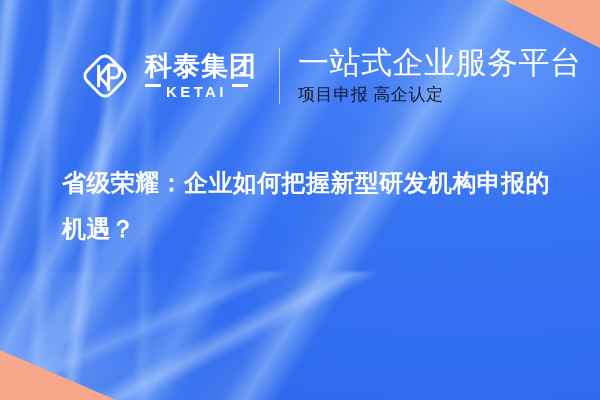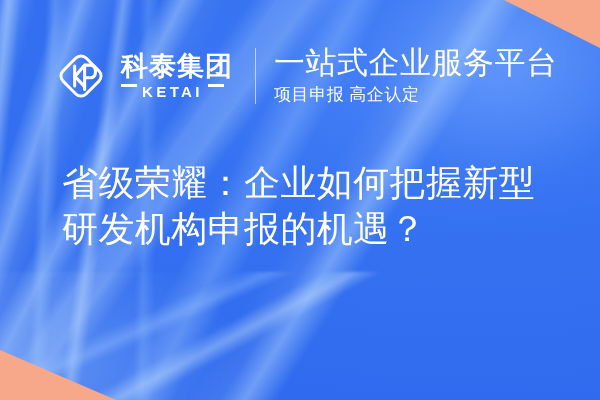--- a/index.html
+++ b/index.html
@@ -72,21 +72,21 @@
     clip-path:polygon(100% 0, 100% 100%, 0 0);
   }
   .corner-bl {
     position:absolute; left:0; bottom:0; width:116px; height:50px;
     background:#f7a88a;
     clip-path:polygon(0 0, 0 100%, 100% 100%);
   }
 
   
   .header {
-    position:absolute; left:52px; top:46px;
+    position:absolute; left:76px; top:46px;
     display:flex; align-items:center; gap:0;
   }
   .logo-lockup { display:flex; align-items:center; gap:11px; }
 
   .logo-mark { width:58px; height:58px; flex:none; }
 
   .logo-words { display:flex; flex-direction:column; }
   .logo-cn {
     font-size:27px; font-weight:bold; color:#ffffff;
     letter-spacing:1px; line-height:1.05; white-space:nowrap;
@@ -107,29 +107,29 @@
     margin:0 18px 0 22px;
   }
 
   .tagline { display:flex; flex-direction:column; }
   .tagline-main {
     font-size:31px; color:#ffffff; font-weight:400;
     letter-spacing:.5px; line-height:1.12; white-space:nowrap;
   }
   .tagline-sub {
     font-family:"Liberation Serif","DejaVu Serif",serif;
-    font-size:17px; color:#ffffff; font-weight:400;
+    font-size:17px; color:#0f172a; font-weight:400;
     letter-spacing:.6px; line-height:1.2; margin-top:4px; white-space:nowrap;
   }
 
   
   .headline {
     position:absolute; left:62px; top:160px;
     width:500px;
-    font-size:36px; font-weight:normal; color:#ffffff;
+    font-size:24px; font-weight:bold; color:#ffffff;
     line-height:46px; letter-spacing:.4px;
   }
 </style>
 </head>
 <body>
 
 <div id="banner">
 
   <div class="bg-base"></div>
   <div class="bg-silk"></div>

